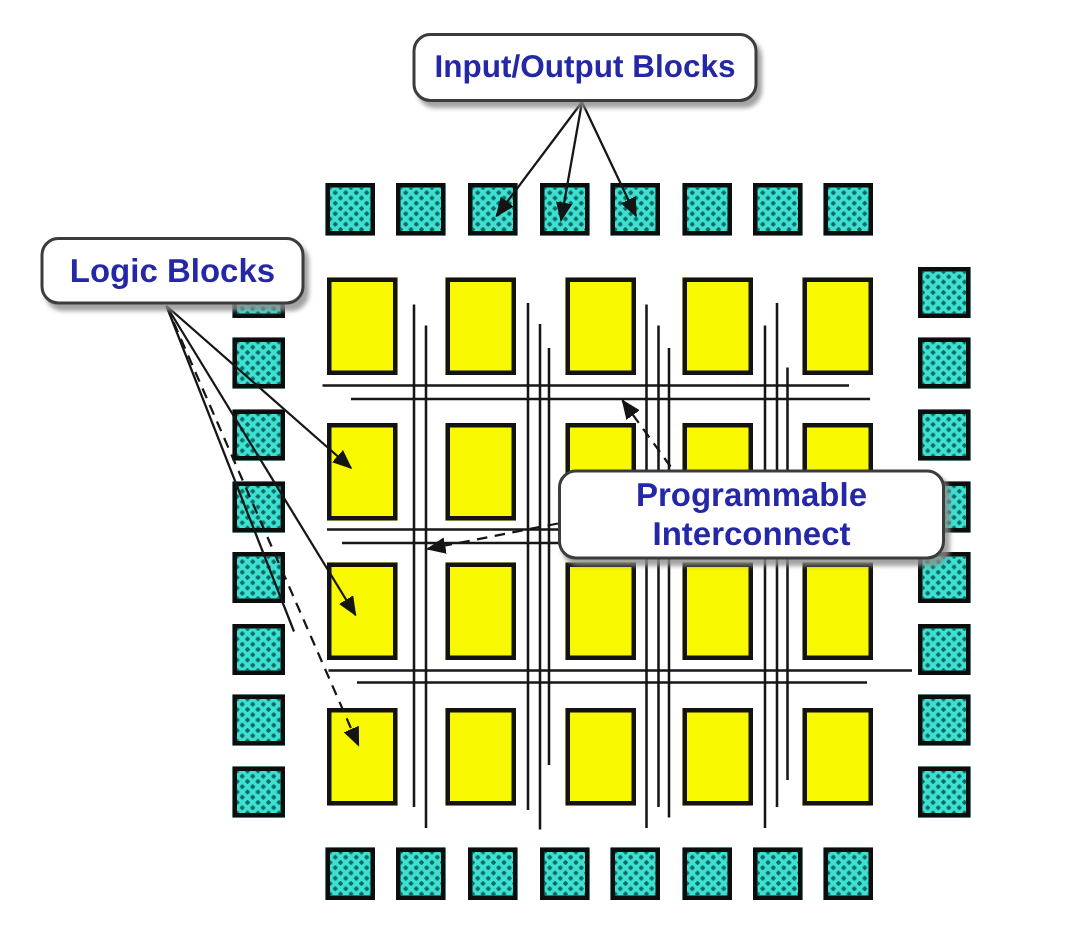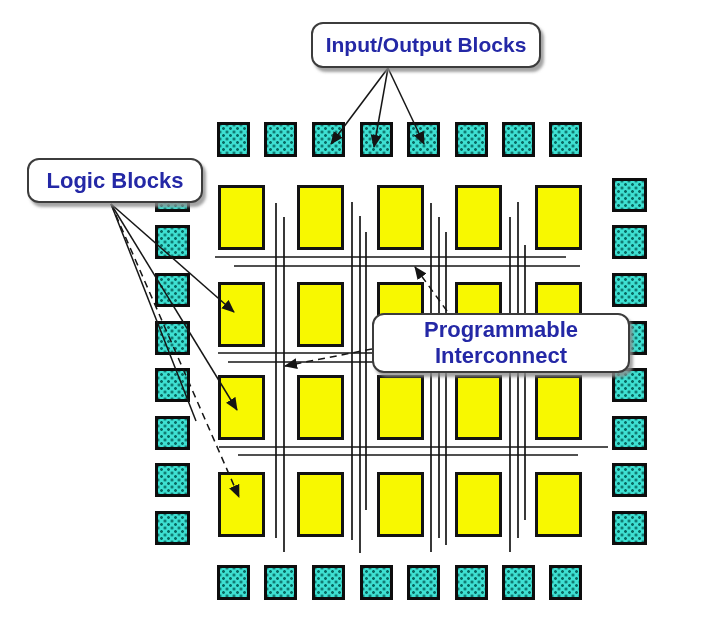--- a/index.html
+++ b/index.html
@@ -132,21 +132,21 @@
         <line x1="388" y1="68" x2="424" y2="144" marker-end="url(#ah)"></line>
         <line x1="111" y1="204" x2="234" y2="312" marker-end="url(#ah)"></line>
         <line x1="111" y1="204" x2="237" y2="410" marker-end="url(#ah)"></line>
         <line x1="111" y1="204" x2="239" y2="497" stroke-dasharray="7 5" marker-end="url(#ah)"></line>
         <line x1="111" y1="204" x2="196" y2="421"></line>
         <line x1="447" y1="311" x2="415" y2="267" stroke-dasharray="7 5" marker-end="url(#ah)"></line>
         <line x1="372" y1="349" x2="285" y2="366" stroke-dasharray="7 5" marker-end="url(#ah)"></line>
       </g>
   </svg>
 
-  <div class="callout" style="left: 275px; top: 22px; width: 230px; height: 46px; margin-left: 36px;">
+  <div class="callout" style="left: 275px; top: 22px; width: 230px; height: 46px;">
     <span class="cl">Input/Output Blocks</span>
   </div>
 
   <div class="callout" style="left: 372px; top: 313px; width: 258px; height: 60px;">
     <span class="cl big">Programmable</span>
     <span class="cl big">Interconnect</span>
   </div>
 
   <div class="callout" style="left: 27px; top: 158px; width: 176px; height: 45px;">
     <span class="cl big">Logic Blocks</span>

